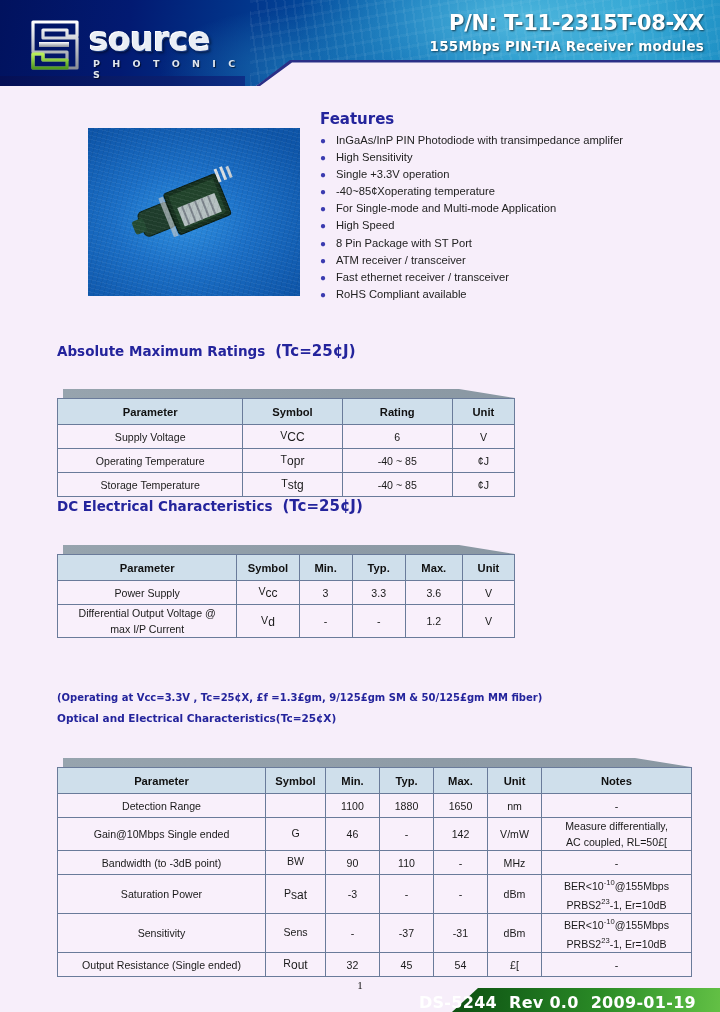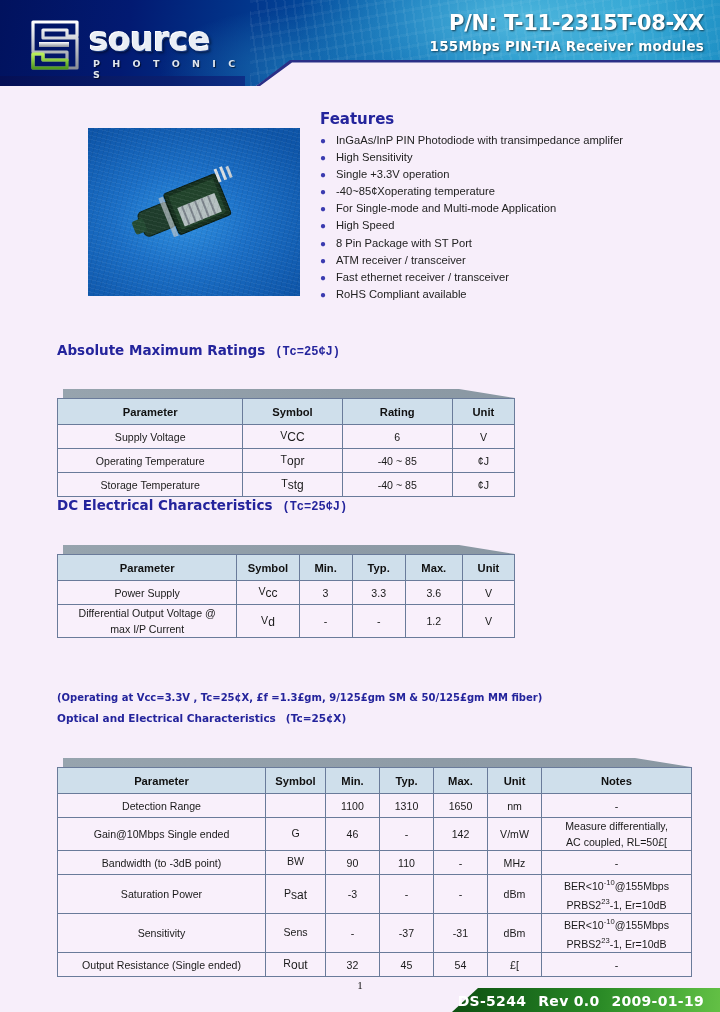--- a/index.html
+++ b/index.html
@@ -163,44 +163,43 @@
   
   .section-title {
     position: absolute;
     font-family: "DejaVu Sans", sans-serif;
     font-weight: bold;
     font-size: 13.5px;
     color: #24249c;
     white-space: nowrap;
   }
   .section-title .cond {
-    font-size: 12px;
+    font-size: 15px;
     padding-left: 10px;
-    font-family: Liberation Mono, monospace;
   }
 
   #optical-cond-line {
     position: absolute;
     left: 57px; top: 692px;
     font-family: "DejaVu Sans", sans-serif;
     font-weight: bold;
     font-size: 10px;
     color: #24249c;
     white-space: nowrap;
   }
   #optical-sub-line {
     position: absolute;
     left: 57px; top: 712px;
     font-family: "DejaVu Sans", sans-serif;
     font-weight: bold;
     font-size: 10.5px;
     color: #24249c;
     white-space: nowrap;
   }
-  #optical-sub-line .cond2 { padding-left: 10px; }
+  #optical-sub-line .cond2 { }
 
   
   .tbl-wrap { position: absolute; margin-top: 23px; }
   .tbl-shadowbar {
     height: 9px;
     background: linear-gradient(90deg, #97a4ae 0%, #8e9ba6 60%, #8a98a3 100%);
     clip-path: polygon(0 0, calc(100% - 56px) 0, 100% 100%, 0 100%);
     margin-left: 6px;
   }
   table.dt {
@@ -243,24 +242,24 @@
   }
   #footer-bar {
     position: absolute;
     left: 452px; top: 988px;
     width: 268px; height: 24px;
     background: linear-gradient(95deg, #0d4f10 0%, #17661a 22%, #2a8a26 55%, #4fb03b 85%, #63c045 100%);
     clip-path: polygon(26px 0, 268px 0, 268px 24px, 0 24px);
   }
   #footer-text {
     position: absolute;
-    right: 16px; top: 993px;
-    font-family: "DejaVu Sans", sans-serif;
-    font-weight: bold;
-    font-size: 14px;
+    right: 24px; top: 993px;
+    font-family: "DejaVu Sans", sans-serif;
+    font-weight: bold;
+    font-size: 16px;
     color: #ffffff;
     letter-spacing: 0.3px;
     white-space: nowrap;
     text-align: right;
   }
   #footer-text span { padding-left: 12px; }
   #footer-text span:first-child { padding-left: 0; }
 </style>
 </head>
 <body>
@@ -483,21 +482,21 @@
         <th>Max.</th>
         <th>Unit</th>
         <th>Notes</th>
       </tr>
     </thead>
     <tbody>
       <tr>
         <td class="lft">Detection Range</td>
         <td><span></span><span class="sub"></span></td>
         <td>1100</td>
-        <td>1310</td>
+        <td>1880</td>
         <td>1650</td>
         <td>nm</td>
         <td>-</td>
       </tr>
       <tr>
         <td class="lft two-line">Gain@10Mbps Single ended</td>
         <td><span>G</span><span class="sub"></span></td>
         <td>46</td>
         <td>-</td>
         <td>142</td>

